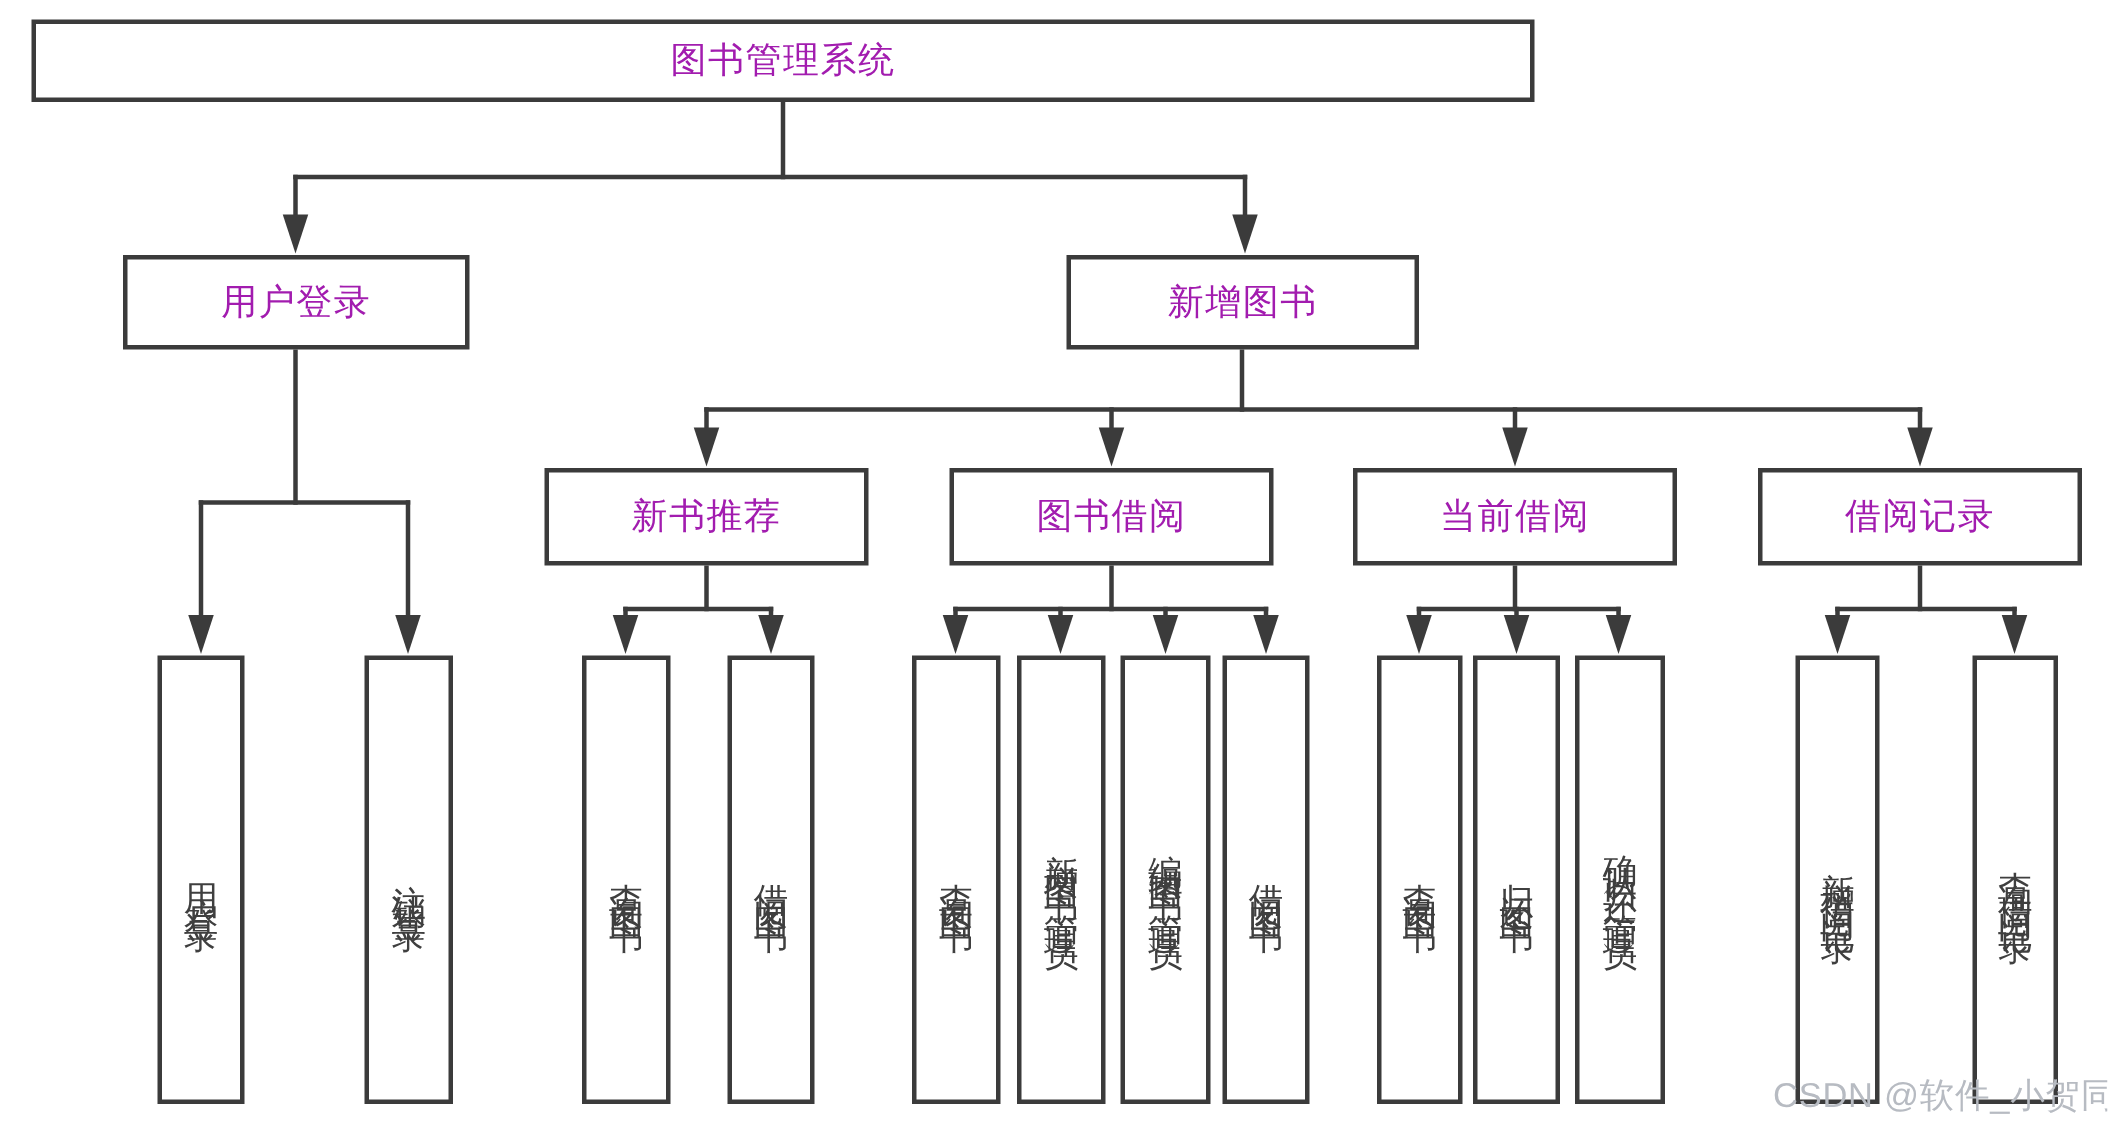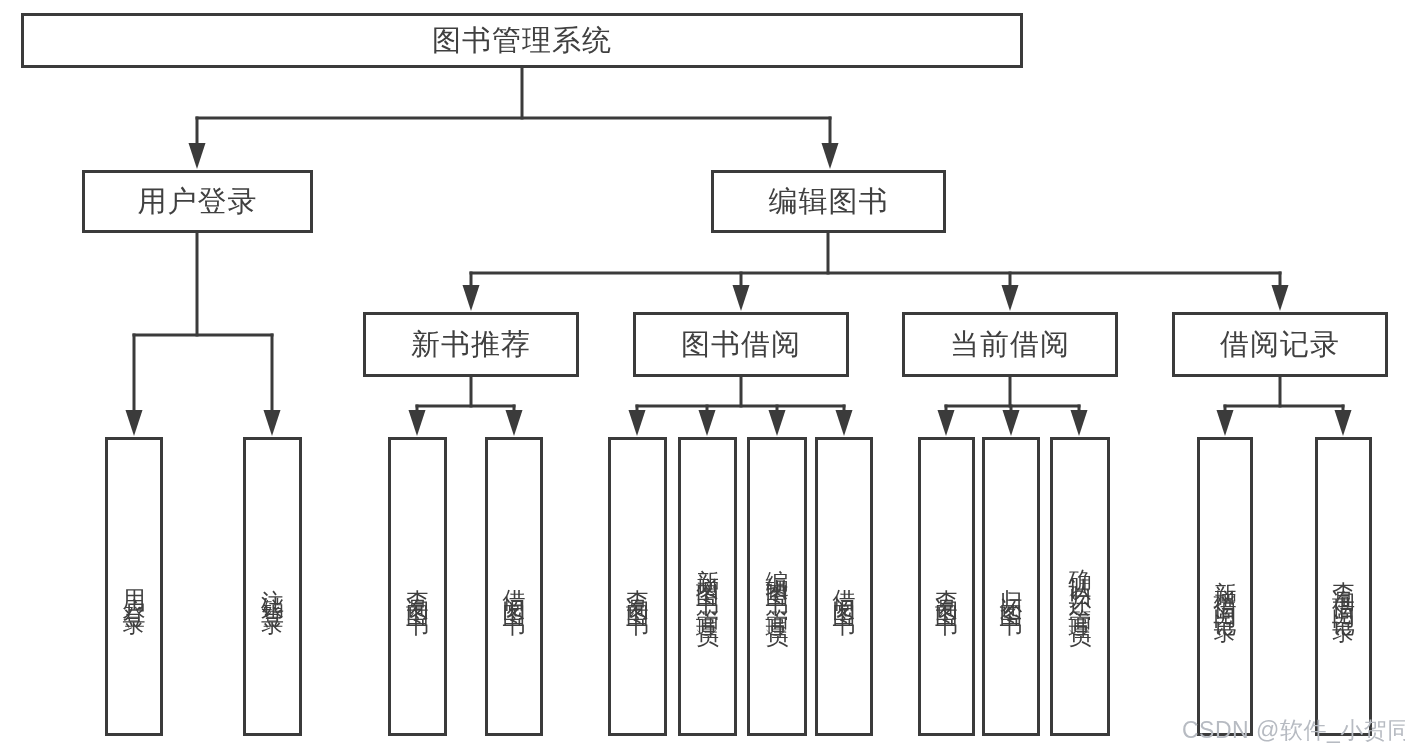--- a/index.html
+++ b/index.html
@@ -36,22 +36,22 @@
     position: absolute;
     box-sizing: border-box;
     background: #ffffff;
     border: 3px solid #3b3b3b;
     display: flex;
     align-items: center;
     justify-content: center;
     z-index: 1;
   }
   .node .hlabel {
-    font-size: 29px;
-    color: #404040;
+    font-size: 24px;
+    color: #a21caf;
     letter-spacing: 1px;
     white-space: nowrap;
     line-height: 1;
   }
   .leaf {
     position: absolute;
     top: 437px;
     height: 299px;
     box-sizing: border-box;
     background: #ffffff;
@@ -149,21 +149,21 @@
   </svg>
 
   <div class="node" style="left:21px; top:13px; width:1002px; height:55px;">
     <span class="hlabel">图书管理系统</span>
   </div>
 
   <div class="node" style="left:82px; top:170px; width:231px; height:63px;">
     <span class="hlabel">用户登录</span>
   </div>
   <div class="node" style="left:711px; top:170px; width:235px; height:63px;">
-    <span class="hlabel">编辑图书</span>
+    <span class="hlabel">新增图书</span>
   </div>
 
   <div class="node" style="left:363px; top:312px; width:216px; height:65px;">
     <span class="hlabel">新书推荐</span>
   </div>
   <div class="node" style="left:633px; top:312px; width:216px; height:65px;">
     <span class="hlabel">图书借阅</span>
   </div>
   <div class="node" style="left:902px; top:312px; width:216px; height:65px;justify-content:center;">
     <span class="hlabel">当前借阅</span>

